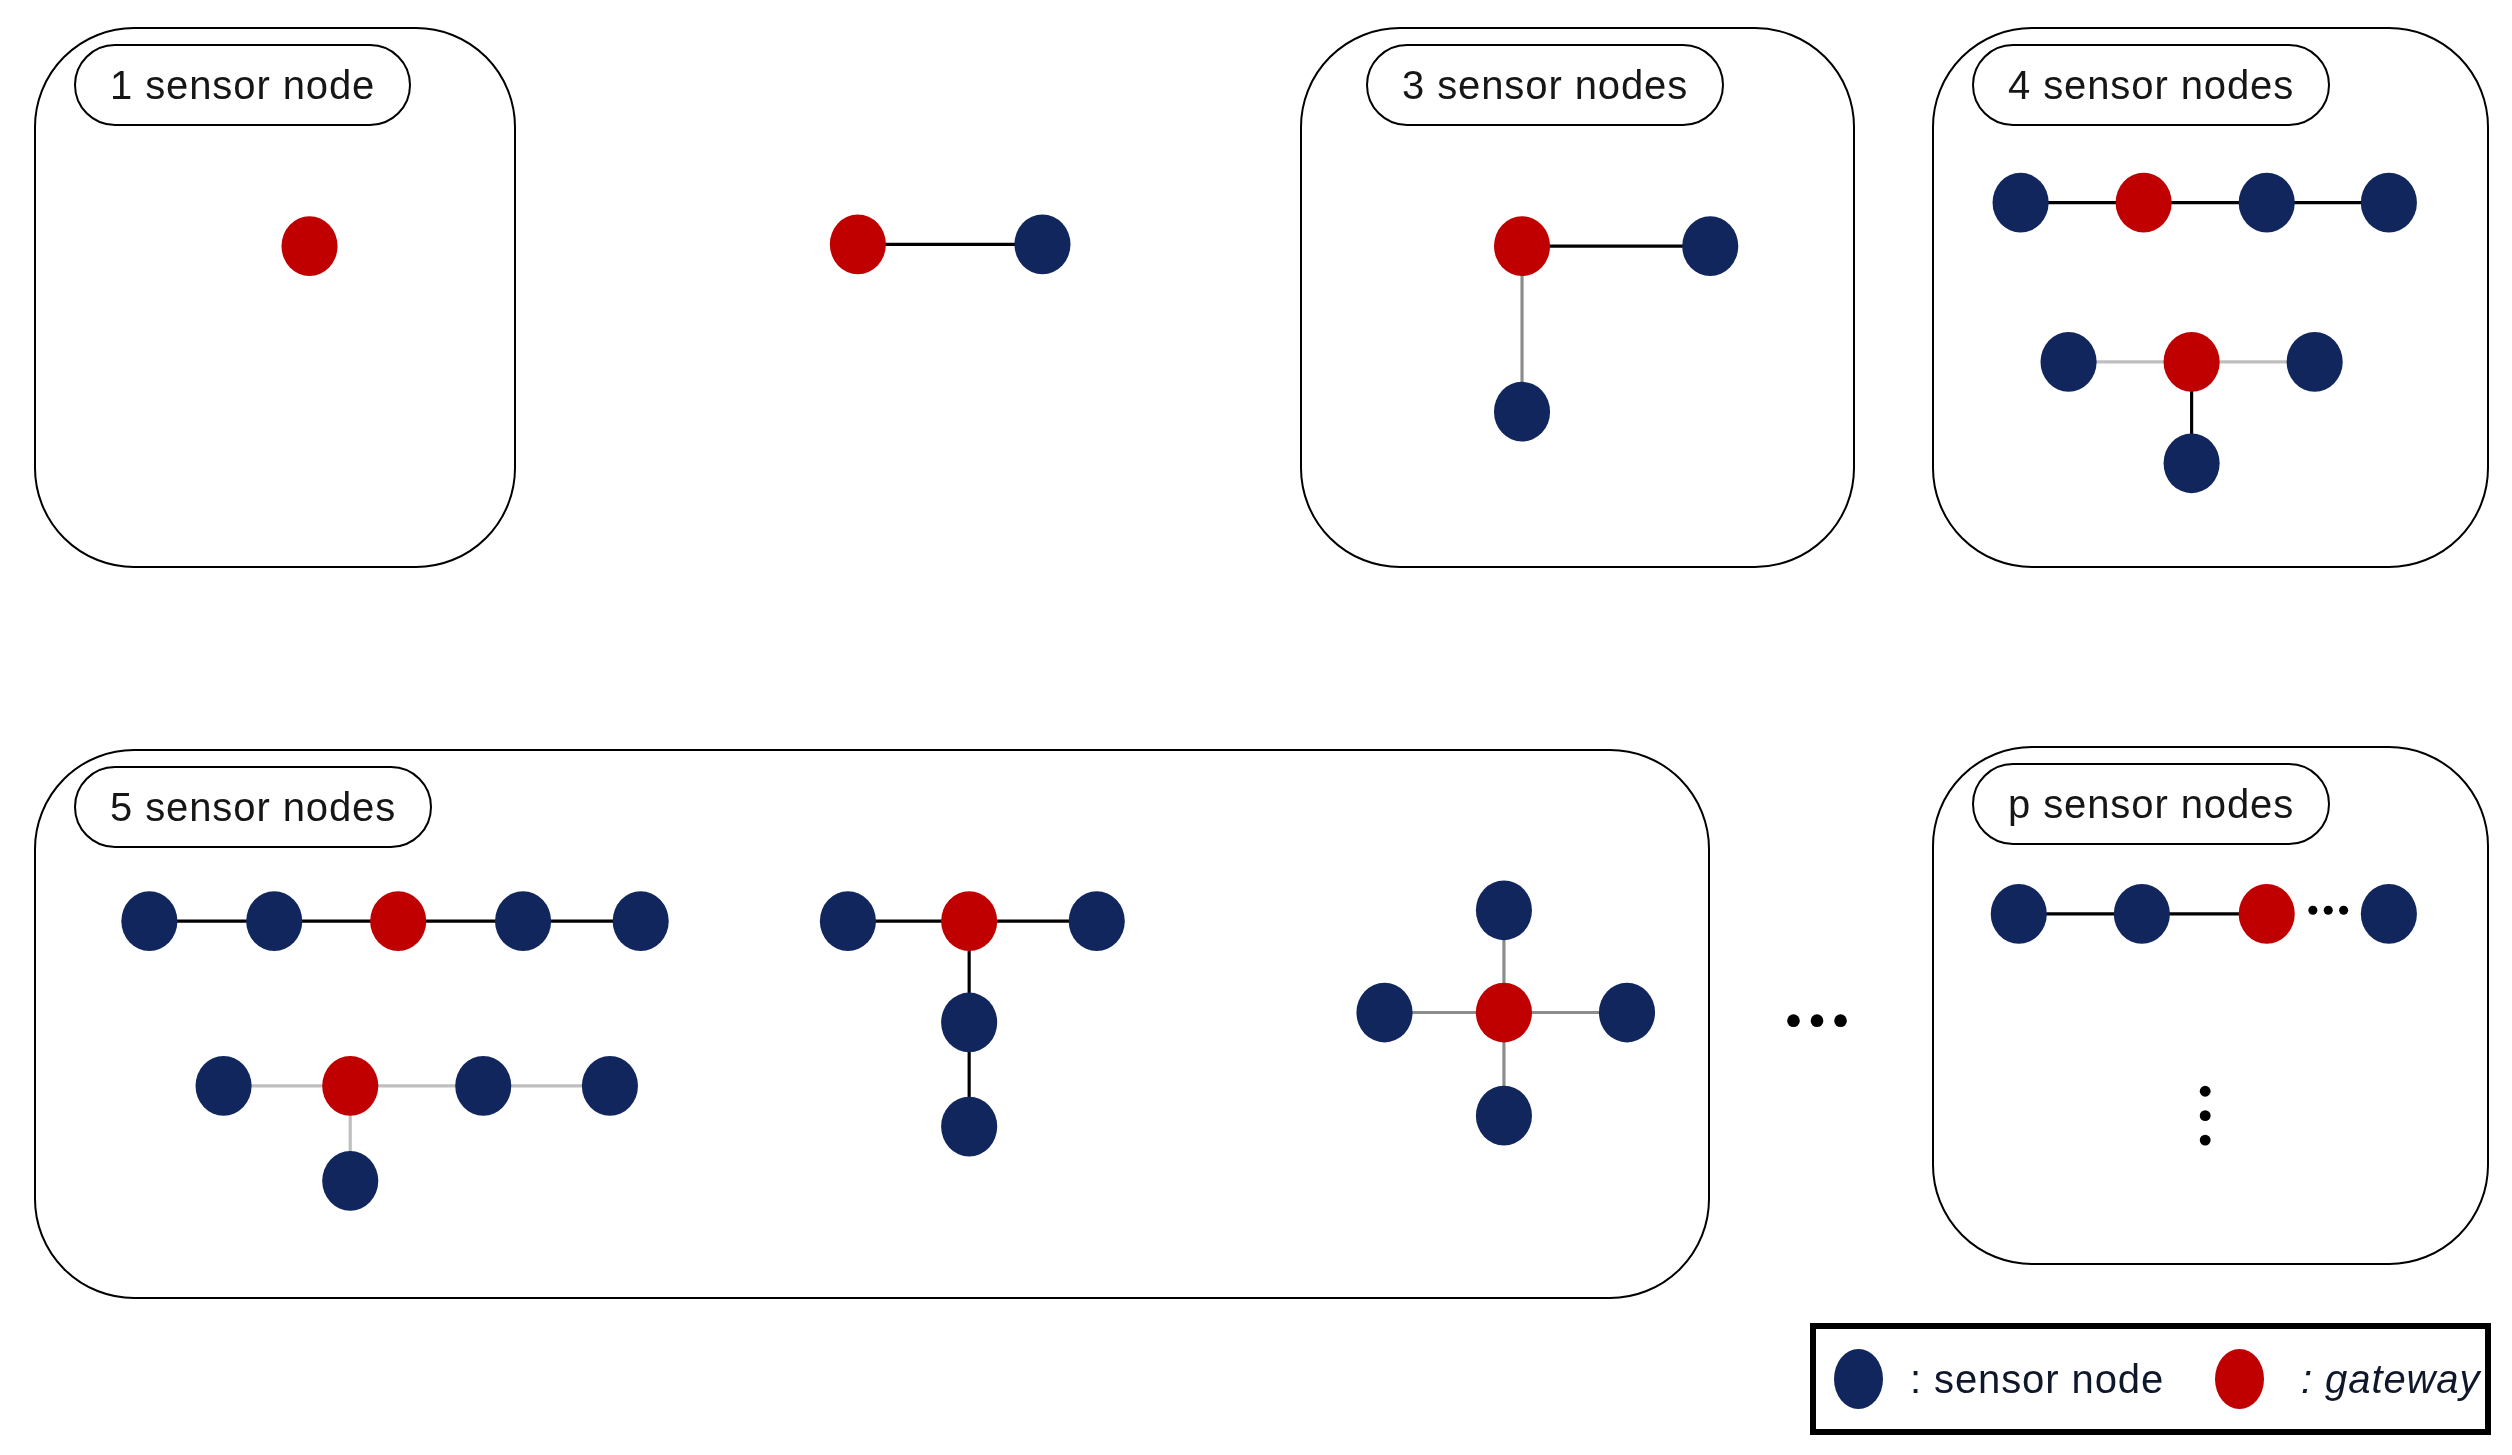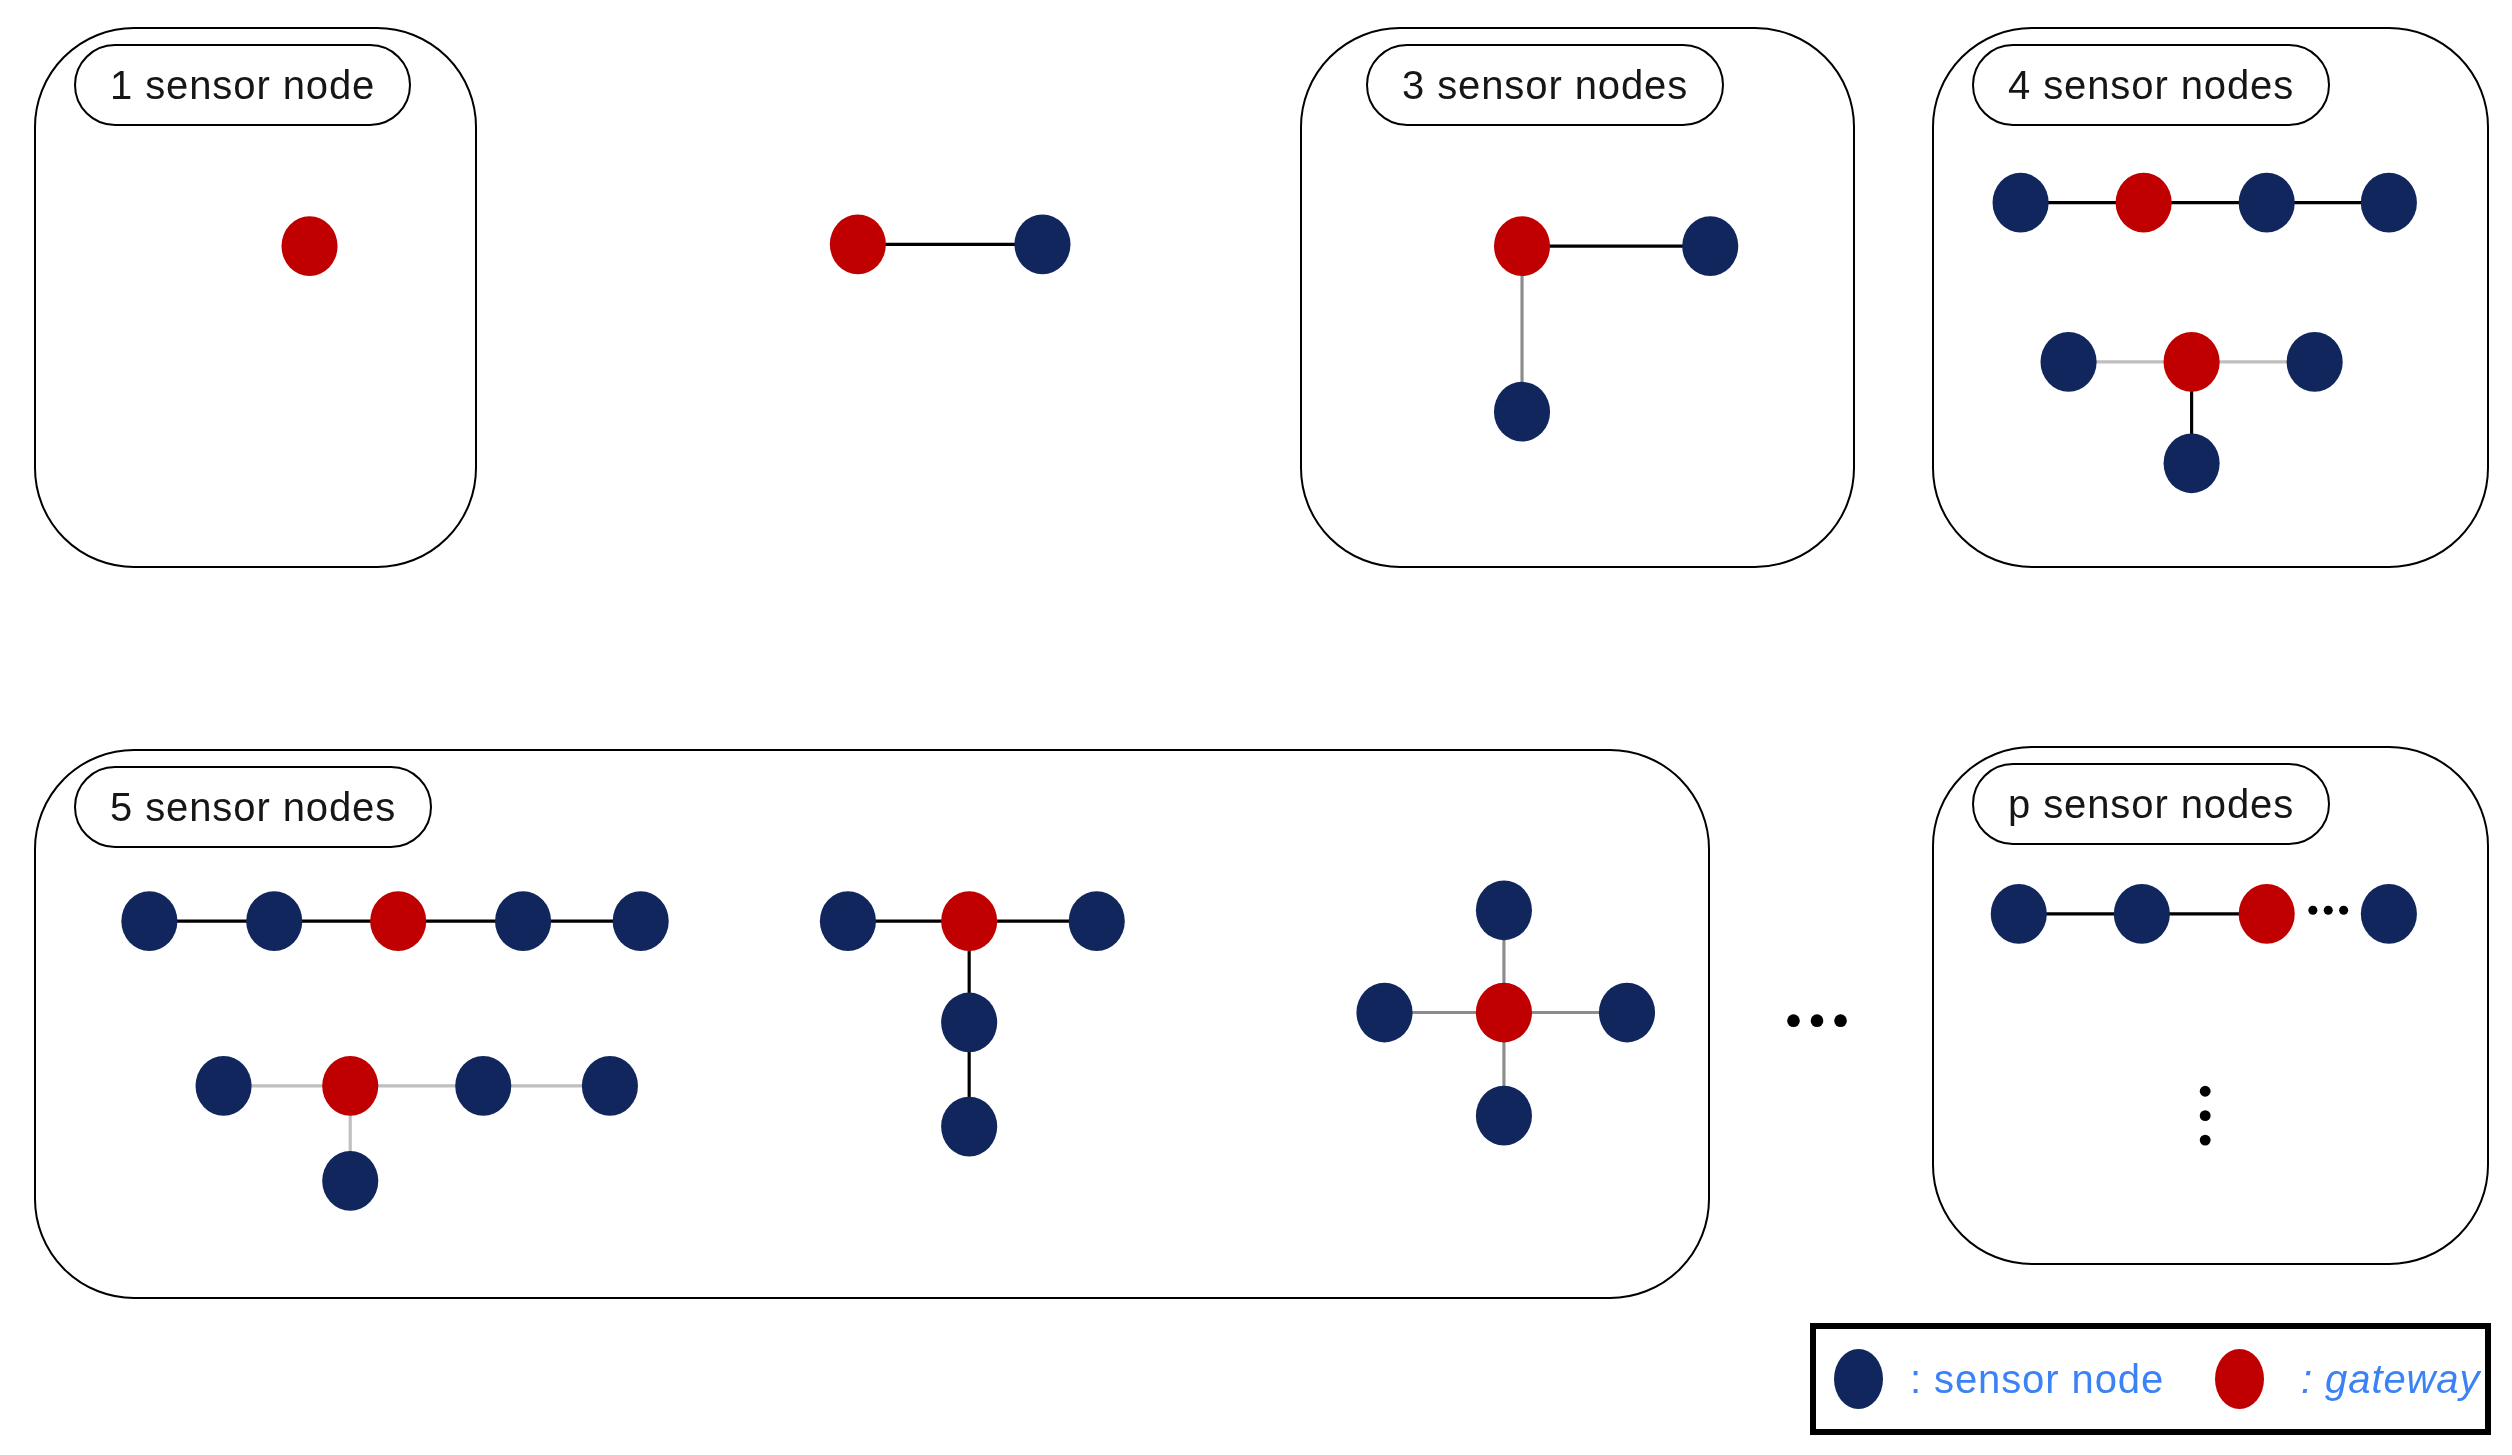--- a/index.html
+++ b/index.html
@@ -16,31 +16,31 @@
     height:78px;line-height:78px;padding:0 34px;font-size:40px;color:#161616;
     background:#fff;white-space:nowrap;letter-spacing:0.9px;
   }
   .overlay{position:absolute;left:0;top:0;pointer-events:none;}
   .legend{
     position:absolute;left:1810px;top:1323px;width:681px;height:112px;
     border:6.3px solid #000;background:#fff;box-sizing:border-box;
     display:flex;align-items:center;padding:0 18px;white-space:nowrap;
   }
   .legend-dot{display:inline-block;width:49px;height:60px;border-radius:50%;flex:0 0 auto;}
-  .legend-label{font-size:40px;color:#3b82f6;letter-spacing:0.9px;}
+  .legend-label{font-size:40px;color:#0f172a;letter-spacing:0.9px;}
   .legend-label.first{margin-left:27px;}
   .legend-dot.second{margin-left:51px;}
   .legend-label.second{margin-left:37px;font-style:italic;}
 </style>
 </head>
 <body>
 
 <div class="stage">
 
-  <div class="panel panel--top" style="left:34px;top:27px;width:443px;height:541px;">
+  <div class="panel panel--top" style="left:34px;top:27px;width:482px;height:541px;">
     <span class="pill"><span>1 sensor node</span></span>
   </div>
 
 
   <div class="panel panel--top" style="left:1300px;top:27px;width:555px;height:541px;padding-left:26px;">
     <span class="pill"><span>3 sensor nodes</span></span>
   </div>
 
   <div class="panel panel--top" style="left:1932px;top:27px;width:557px;height:541px;">
     <span class="pill"><span>4 sensor nodes</span></span>

